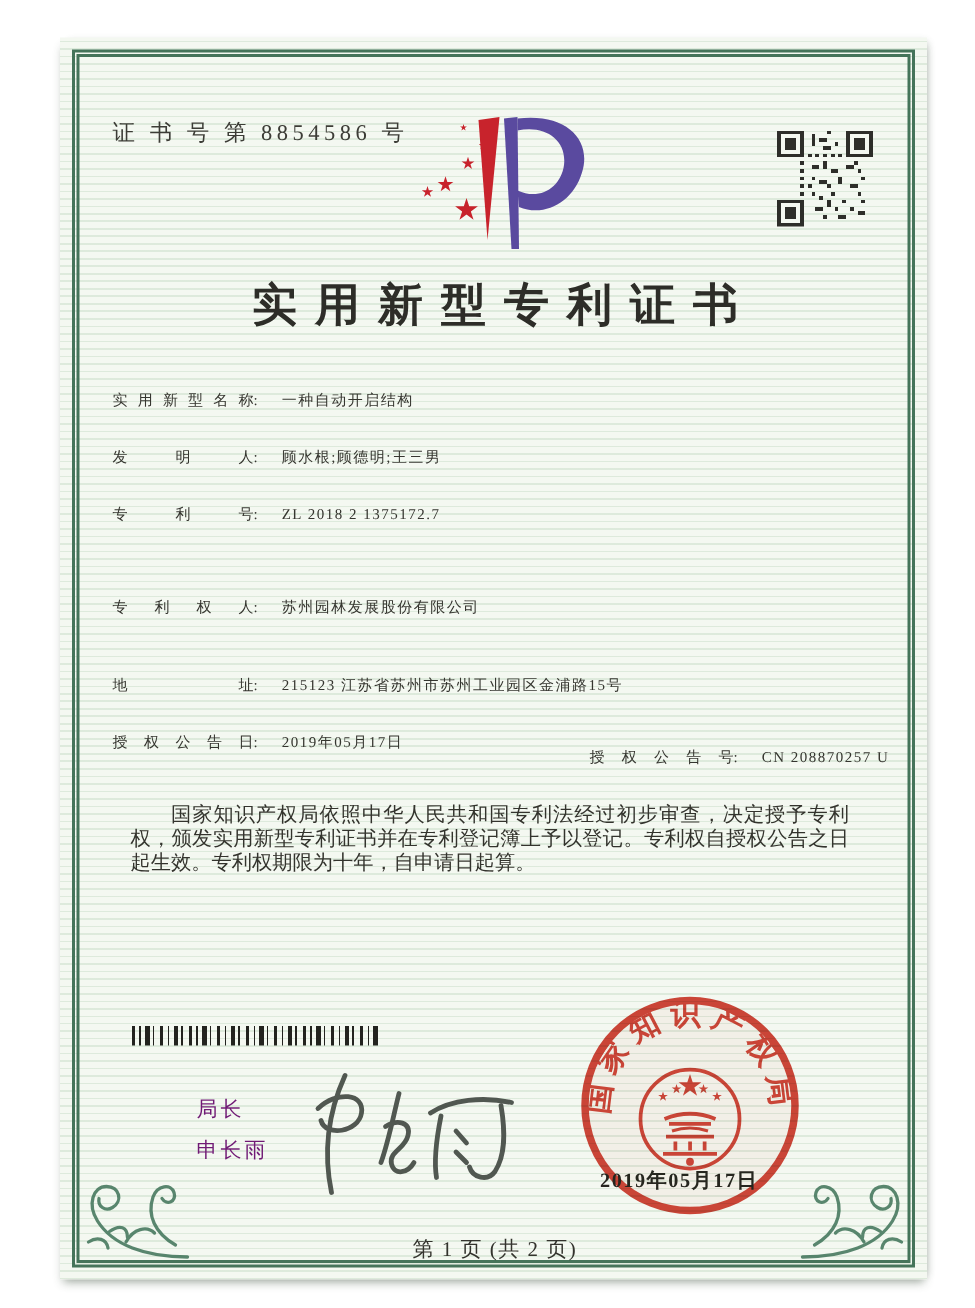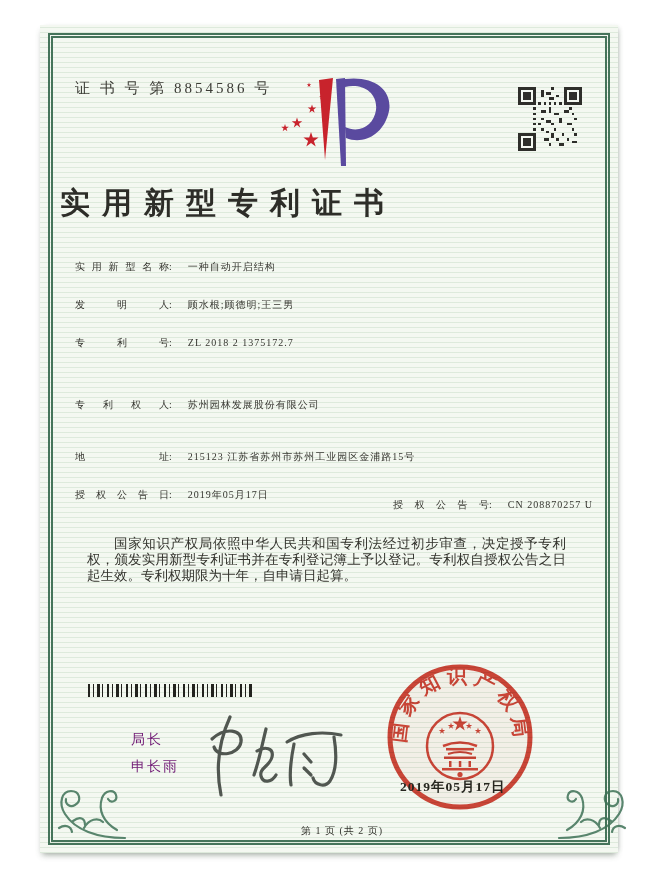--- a/index.html
+++ b/index.html
@@ -11,41 +11,41 @@
   .paper{
     position:absolute;left:40px;top:25px;width:578px;height:828px;
     background:#f4f8f1;
     background-image:repeating-linear-gradient(0deg,rgba(110,165,115,.17) 0 1px,rgba(255,255,255,0) 1px 5px);
     box-shadow:0 4px 6px -2px rgba(60,80,60,.45), 3px 0 5px -3px rgba(60,80,60,.3);
   }
   .frame{
     position:absolute;left:8px;top:8px;right:8px;bottom:8px;
     border:5px double #45745a;
   }
-  .cert{position:absolute;left:48px;top:33px;width:564px;height:812px;padding-left:24px;}
+  .cert{position:absolute;left:48px;top:33px;width:564px;height:812px;}
   .cert-no{position:absolute;left:27px;top:46px;font-size:15px;color:#3c3c36;letter-spacing:3px;white-space:nowrap;}
-  .title{position:absolute;left:0;top:150px;width:100%;text-align:left;font-size:30px;font-weight:700;
+  .title{position:absolute;left:0;top:150px;width:100%;text-align:center;font-size:30px;font-weight:700;
          letter-spacing:12px;text-indent:12px;color:#2d2d28;}
   .row{position:absolute;left:27px;font-size:10px;color:#35352f;white-space:nowrap;}
   .flabel{display:inline-block;width:94px;text-align:justify;text-align-last:justify;}
   .colon{display:inline-block;margin-right:16px;}
   .fvalue{letter-spacing:1px;}
   .grant2{position:absolute;left:318px;top:10px;white-space:nowrap;}
   .flabel2{display:inline-block;width:96px;text-align:justify;text-align-last:justify;}
   .paras{position:absolute;left:27px;top:492px;width:503px;font-size:13.5px;line-height:16.2px;
          color:#33332d;text-align:justify;}
   .paras p{margin:12px;text-indent:2em;font-family:Liberation Mono, monospace;}
   .barcode{position:absolute;left:40px;top:651px;width:166px;height:13px;
     background-image:repeating-linear-gradient(90deg,#23231f 0 2px,transparent 2px 5px,#23231f 5px 6px,transparent 6px 9px,#23231f 9px 12px,transparent 12px 14px,#23231f 14px 15px,transparent 15px 19px);}
   .commissioner{position:absolute;left:39px;top:698px;font-size:14px;color:#701a75;letter-spacing:2px;margin-left:44px;}
   .commissioner div{margin-bottom:9px;}
   .signature{position:absolute;left:155px;top:678px;}
   .seal{position:absolute;left:337px;top:629px;width:150px;height:150px;opacity:.93;mix-blend-mode:multiply;}
   .seal-date{position:absolute;left:352px;top:745px;font-size:13.5px;font-weight:600;letter-spacing:1px;color:#26261f;white-space:nowrap;}
-  .footer{position:absolute;left:0;top:791px;width:100%;text-align:center;font-size:10px;color:#33332d;letter-spacing:1px;}
+  .footer{position:absolute;left:0;top:791px;width:100%;text-align:center;font-size:14px;color:#33332d;letter-spacing:1px;}
   .logo{position:absolute;left:227px;top:44px;}
   .qr{position:absolute;left:470px;top:54px;width:64px;height:64px;}
   .flourish{position:absolute;bottom:3px;}
   .flourish.left{left:3px;}
   .flourish.right{right:3px;transform:scaleX(-1);}
 </style>
 </head>
 <body>
 
 <div class="paper">

